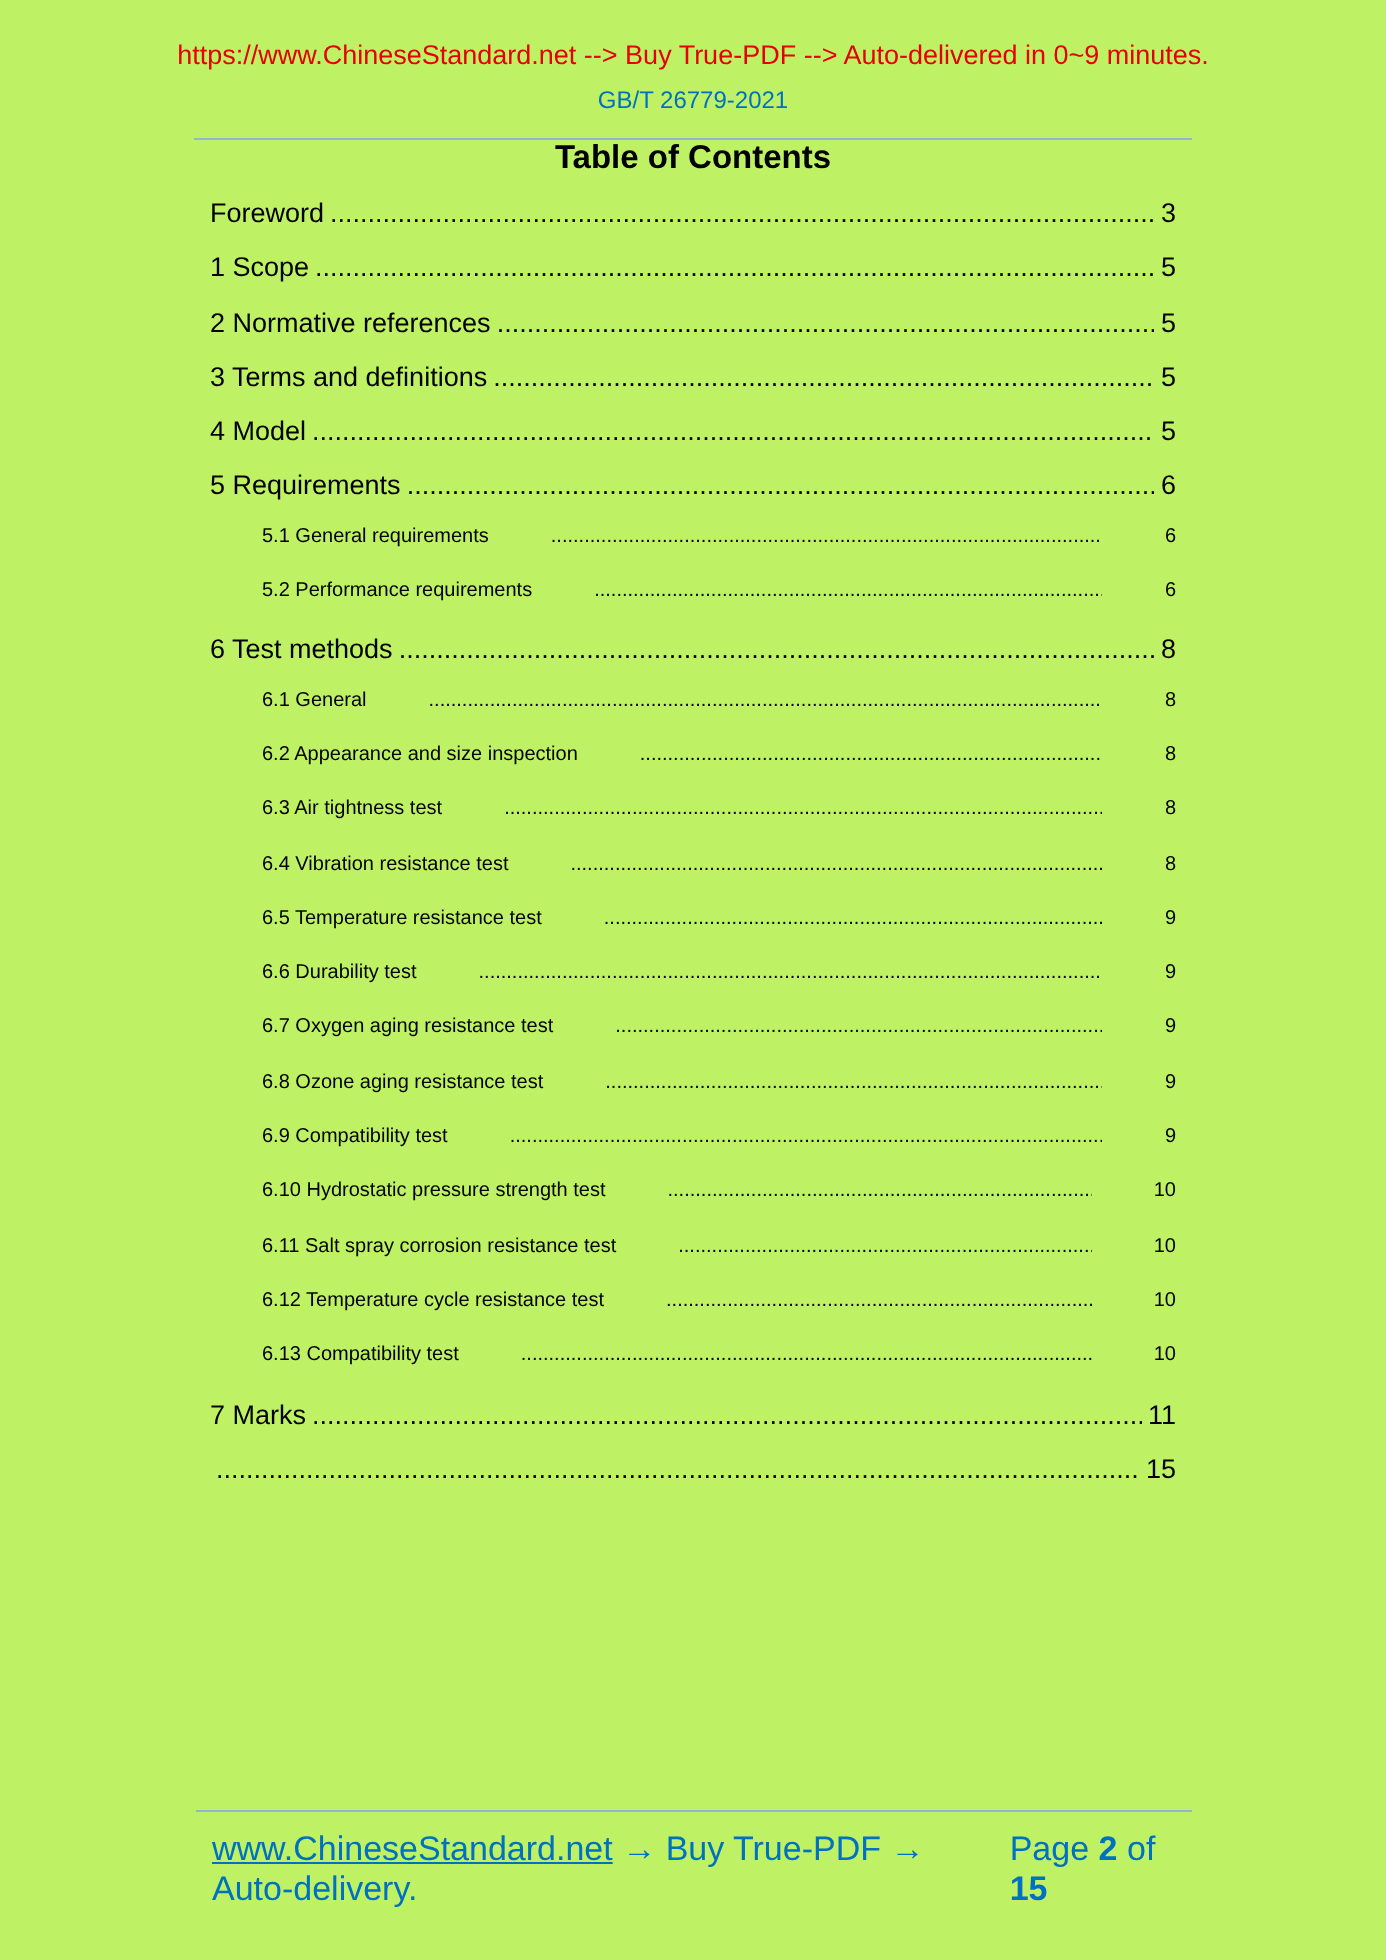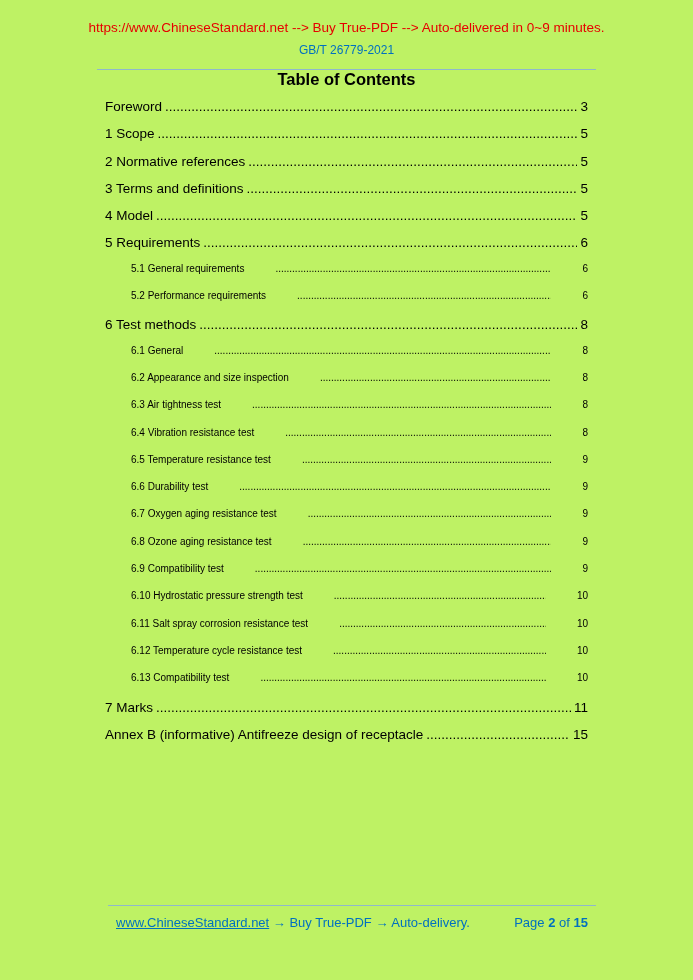--- a/index.html
+++ b/index.html
@@ -55,24 +55,24 @@
     white-space: nowrap;
     margin: 0 3px;
   }
   .toc-dots::after {
     content: "..........................................................................................................................................................................";
   }
   .toc-page { white-space: nowrap; }
 
   .footer {
     position: absolute;
-    left: 108px;
+    left: 98px;
     right: 97px;
     top: 905px;
-    font-size: 13px;
+    font-size: 17px;
     color: #0070c0;
   }
   .footer-rule { border-top: 1px solid #8fb8cc; height: 0; }
   .footer-row {
     display: flex;
     justify-content: space-between;
     align-items: baseline;
     padding: 9px 8px 0 8px;
   }
   .footer-link {
@@ -230,21 +230,20 @@
     </div>
 
     <div class="toc-row lvl0">
       <span class="toc-label">7 Marks</span>
       <span class="toc-dots"></span>
       <span class="toc-page">11</span>
     </div>
 
 
     <div class="toc-row lvl0">
-      <span class="toc-label">Annex B (informative) Antifreeze design of receptacle</span>
       <span class="toc-dots"></span>
       <span class="toc-page">15</span>
     </div>
 
   </div>
 
   <div class="footer">
     <div class="footer-rule"></div>
     <div class="footer-row">
       <div class="footer-left">

